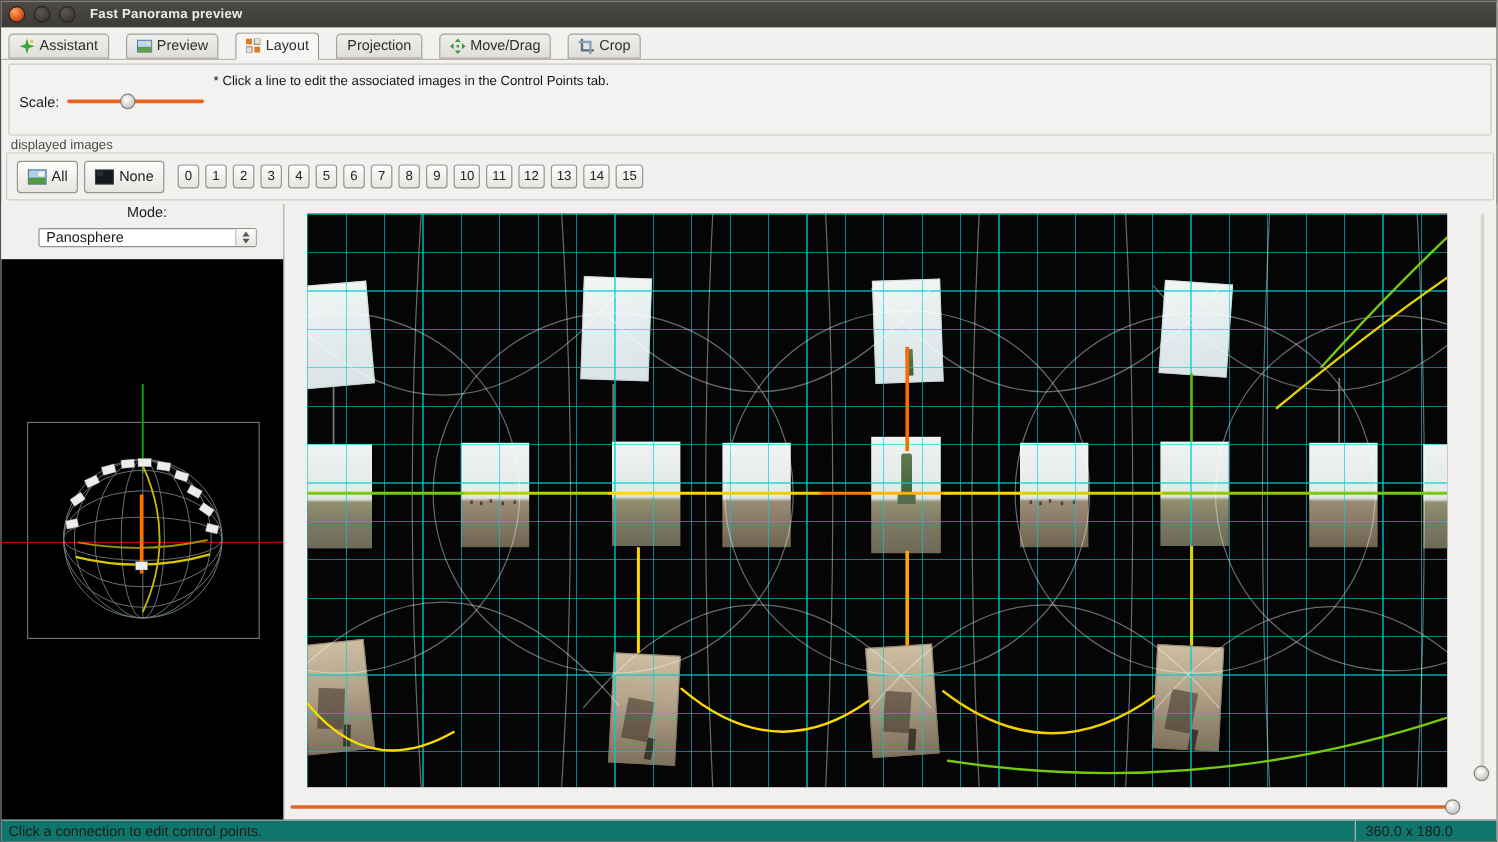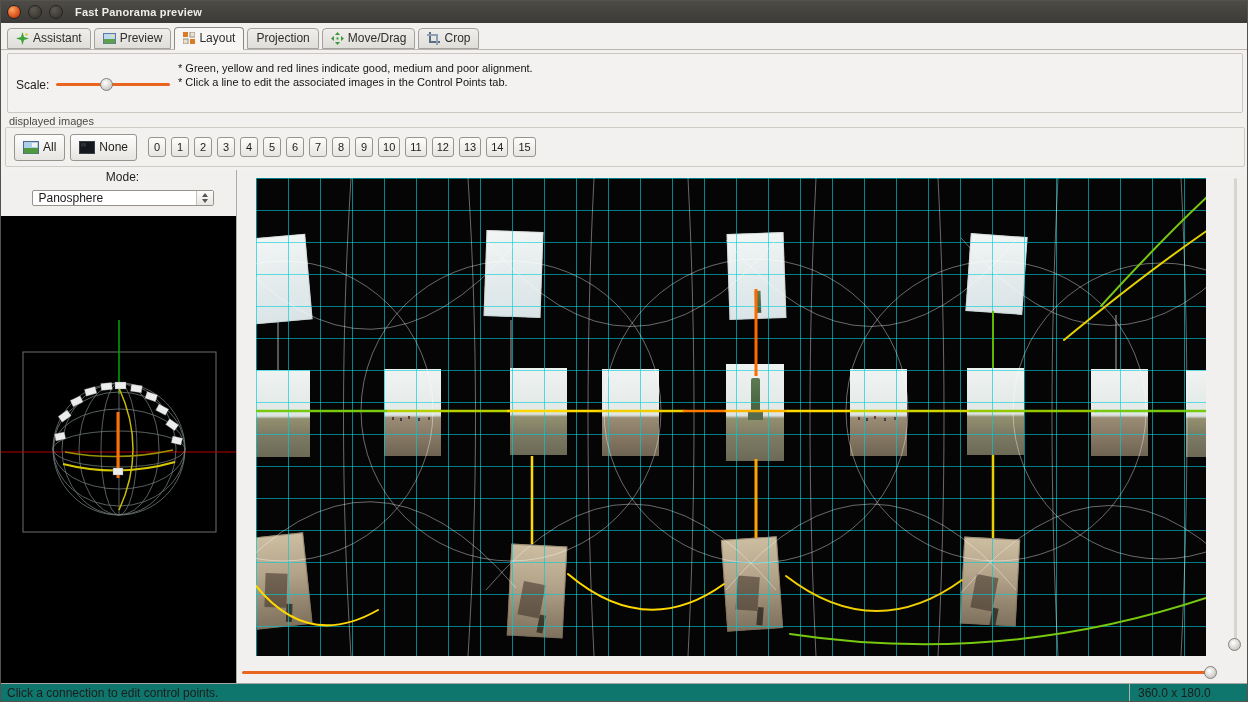--- a/index.html
+++ b/index.html
@@ -10,21 +10,21 @@
   .titlebar { position:absolute; left:0; top:0; width:100%; height:22px;
     background:linear-gradient(#4d4b46,#3c3a36); display:flex; align-items:center; }
   .win-btns { display:flex; gap:7px; margin-left:6px; }
   .win-btn { width:14px; height:14px; border-radius:50%; border:1px solid #26231f; cursor:pointer; }
   .win-btn.close { background:radial-gradient(circle at 35% 30%, #f9a860, #e0521d 60%, #9c3a12); }
   .win-btn.plain { background:radial-gradient(circle at 35% 30%, #5c5850, #3d3b36 70%); }
   .title-text { color:#efede9; font-size:11px; font-weight:bold; margin-left:12px; letter-spacing:.2px; }
 
   
   .tabbar { position:absolute; left:0; top:22px; width:100%; height:27px; display:flex; align-items:flex-end;
-    padding-left:6px; gap:3px; border-bottom:1px solid #b9b6b1; background:#f2f1ef; }
+    padding-left:6px; gap:14px; border-bottom:1px solid #b9b6b1; background:#f2f1ef; }
   .tab { display:flex; align-items:center; gap:4px; font-size:12px; color:#2f2e2b; padding:3px 8px 4px 8px;
     background:linear-gradient(#efeeec,#e0ded9); border:1px solid #a5a29c; border-radius:4px 4px 0 0;
     margin-bottom:0; cursor:pointer; height:21px; }
   .tab.active { background:#f7f6f4; border-color:#8d8a85; border-bottom:1px solid #f7f6f4; margin-bottom:-1px; height:23px; }
   .tab svg { display:block; }
 
   
   .scale-panel { position:absolute; left:6px; top:52px; width:1236px; height:60px;
     border:1px solid #cbc8c2; border-radius:2px; background:#f3f2f0; }
   .scale-label { position:absolute; left:8px; top:24px; font-size:12px; color:#1d1c1a; }
@@ -157,21 +157,20 @@
         </svg>
       <span>Crop</span>
     </div>
   </div>
 
   <div class="scale-panel">
     <div class="scale-label">Scale:</div>
     <div class="slider-track scale-track"></div>
     <div class="slider-handle scale-handle"></div>
     <div class="help-lines">
-      <div>* Green, yellow and red lines indicate good, medium and poor alignment.</div>
       <div>* Click a line to edit the associated images in the Control Points tab.</div>
     </div>
   </div>
 
   <div class="di-label">displayed images</div>
   <div class="di-box">
     <button class="btn big">
       <svg width="16" height="13" viewBox="0 0 16 13">
           <rect x="0.5" y="0.5" width="15" height="12" fill="#aecfe8" stroke="#4a6a8f"></rect>
           <rect x="1" y="7" width="14" height="5.5" fill="#4f9a3f"></rect>

